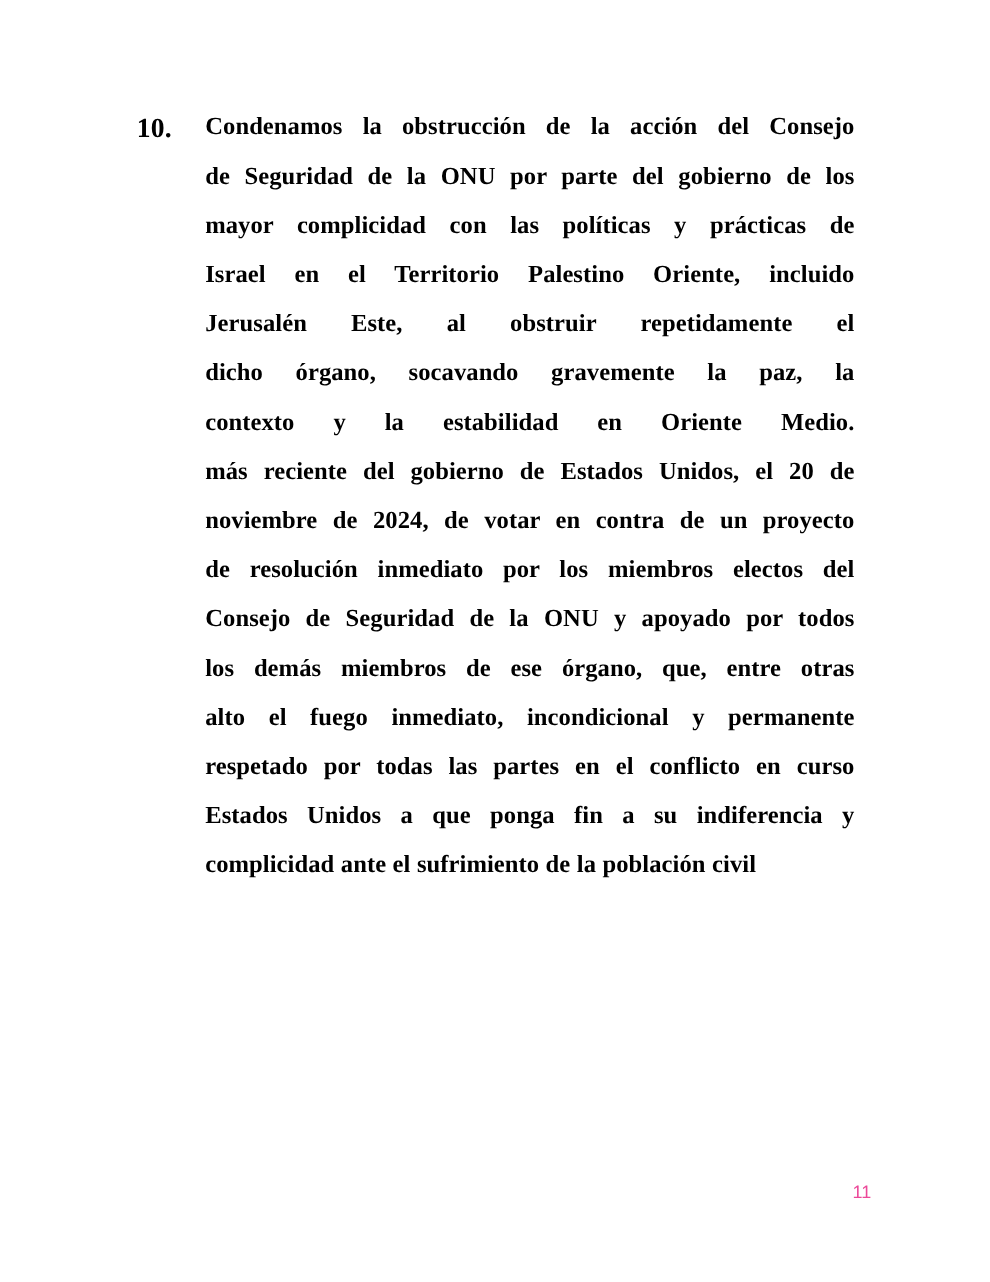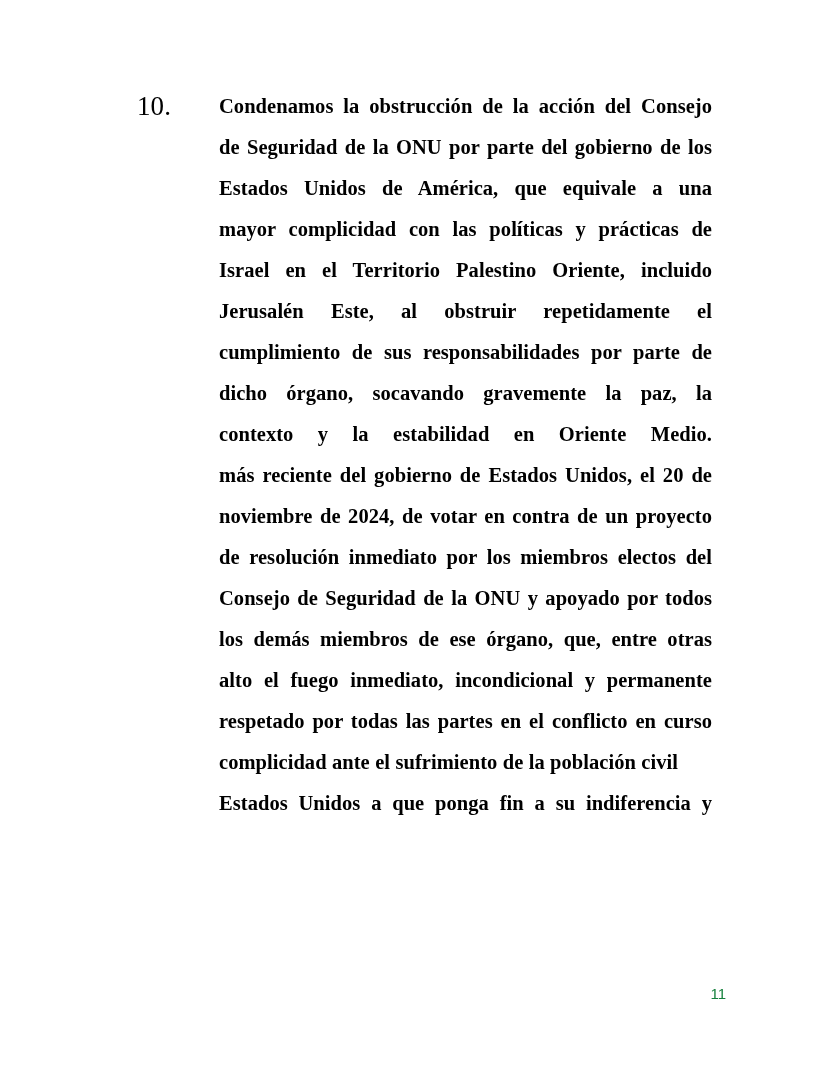--- a/index.html
+++ b/index.html
@@ -28,88 +28,84 @@
     position: absolute;
     left: 114px;
     top: 86px;
     width: 598px;
     display: flex;
     align-items: flex-start;
   }
 
   .clause-marker {
     flex: 0 0 57px;
-    font-weight: normal;
-    font-size: 27px;
+    font-weight: bold;
+    font-size: 23px;
     line-height: 41px;
     letter-spacing: 0.1px;
     white-space: nowrap;
-    text-align: right;
   }
 
   .clause-body {
     flex: 1 1 auto;
     font-weight: bold;
     font-size: 20.5px;
     line-height: 41px;
     text-align: justify;
     text-justify: inter-word;
     hyphens: none;
     letter-spacing: 0.05px;
     word-spacing: 0.2px;
-    margin-left: 48px;
   }
 
   
   .line {
     display: block;
     text-align: justify;
     text-align-last: justify;
     white-space: pre;
   }
   .line.last {
     text-align-last: left;
   }
 
   .page-number {
     position: absolute;
     right: 99px;
     top: 985px;
     font-family: "Liberation Sans", "DejaVu Sans", sans-serif;
     font-size: 15px;
     line-height: 18px;
-    color: #15803d;
+    color: #ec4899;
     font-weight: normal;
     text-align: left;
   }
 </style>
 </head>
 <body>
 
 <div class="page">
 
   <div class="clause">
     <div class="clause-marker">10.</div>
     <div class="clause-body">
       <span class="line">Condenamos la obstrucción de la acción del Consejo</span>
       <span class="line">de Seguridad de la ONU por parte del gobierno de los</span>
-      <span class="line">Estados Unidos de América, que equivale a una</span>
       <span class="line">mayor complicidad con las políticas y prácticas de</span>
       <span class="line">Israel en el Territorio Palestino Oriente, incluido</span>
       <span class="line">Jerusalén Este, al obstruir repetidamente el</span>
-      <span class="line">cumplimiento de sus responsabilidades por parte de</span>
       <span class="line">dicho órgano, socavando gravemente la paz, la</span>
       <span class="line">contexto y la estabilidad en Oriente Medio.</span>
       <span class="line">más reciente del gobierno de Estados Unidos, el 20 de</span>
       <span class="line">noviembre de 2024, de votar en contra de un proyecto</span>
       <span class="line">de resolución inmediato por los miembros electos del</span>
       <span class="line">Consejo de Seguridad de la ONU y apoyado por todos</span>
       <span class="line">los demás miembros de ese órgano, que, entre otras</span>
       <span class="line">alto el fuego inmediato, incondicional y permanente</span>
       <span class="line">respetado por todas las partes en el conflicto en curso</span>
+      <span class="line">Estados Unidos a que ponga fin a su indiferencia y</span>
       <span class="line last">complicidad ante el sufrimiento de la población civil</span>
-      <span class="line">Estados Unidos a que ponga fin a su indiferencia y</span>
     </div>
   </div>
 
   <div class="page-number">11</div>
 
 </div>
 
 </body></html>

